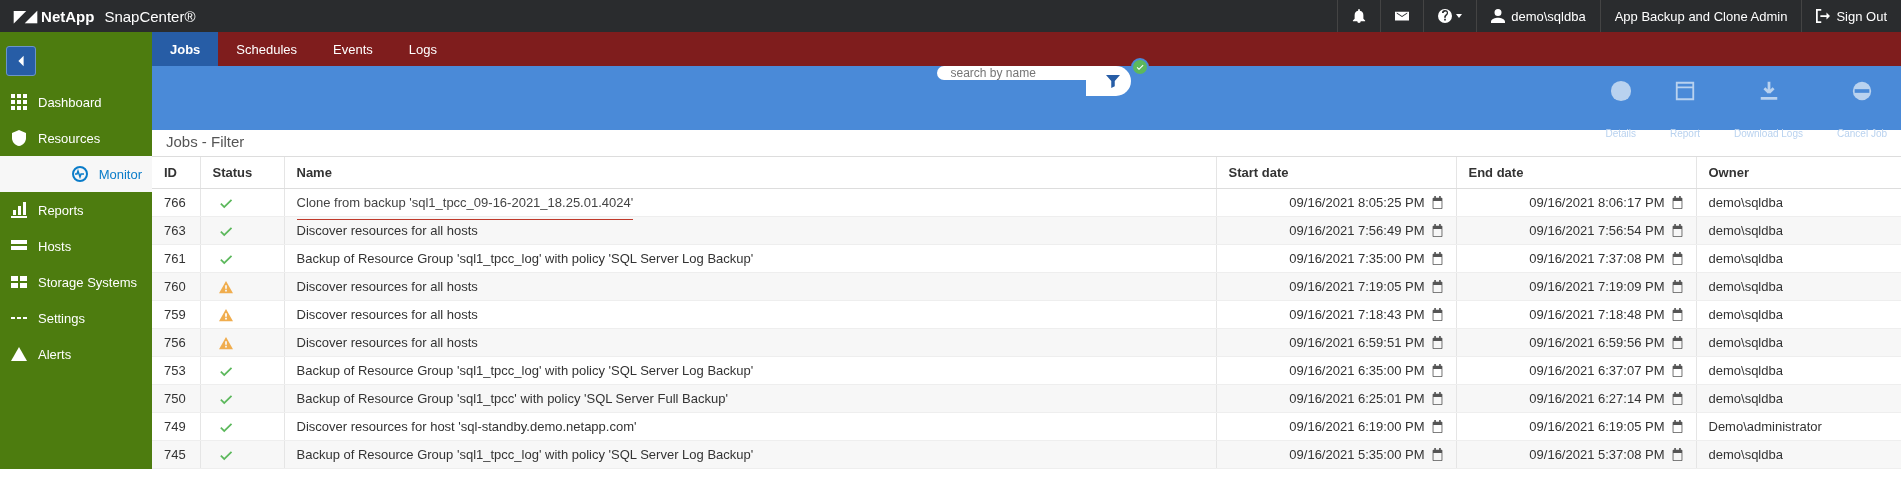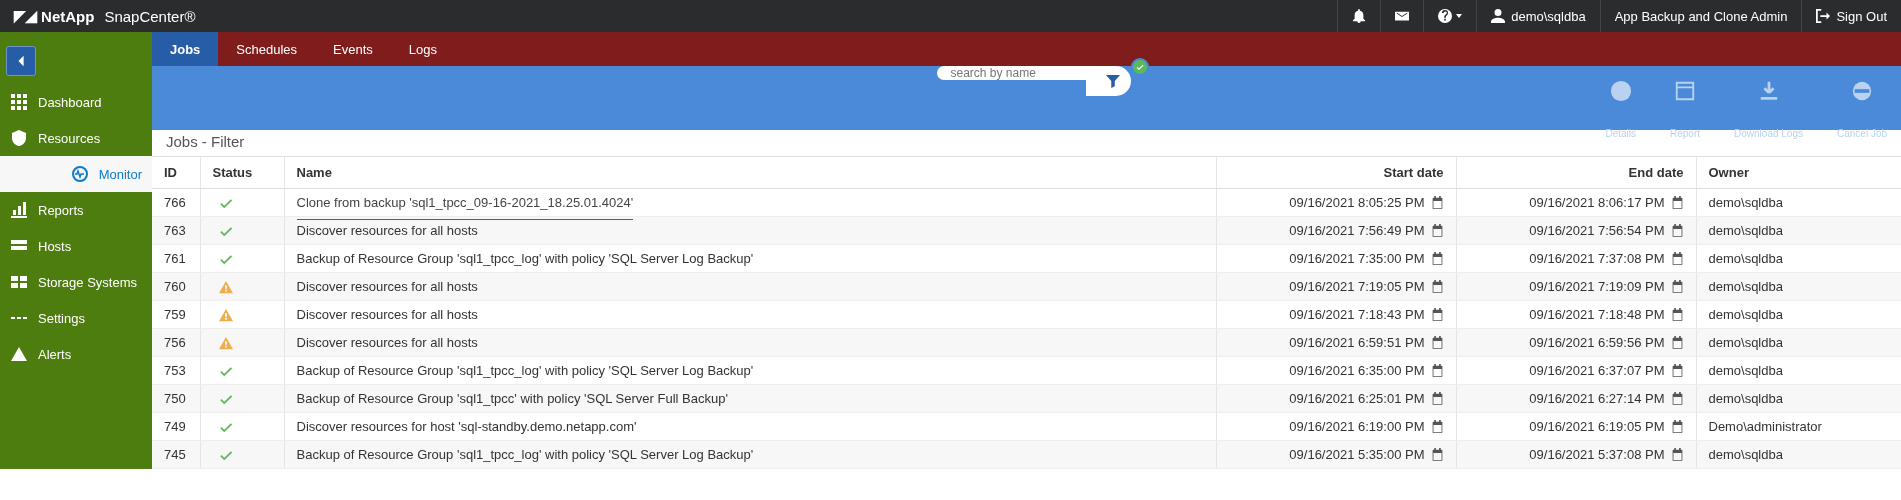--- a/index.html
+++ b/index.html
@@ -49,21 +49,21 @@
 .toolbar-actions { margin-left: auto; display: flex; gap: 34px; }
 .tb-action { display: flex; flex-direction: column; align-items: center; color: #b9d2ef; font-size: 10px; cursor: pointer; gap: 24px; }
 .tb-action svg { width: 22px; height: 22px; fill: #b9d2ef; margin-bottom: 2px; }
 
 
 .filter-label { padding: 3px 14px 6px; font-size: 15px; color: #555; }
 
 
 .table { width: 100%; border-collapse: collapse; }
 .table th { text-align: left; font-weight: 600; font-size: 13px; color: #333; padding: 8px 12px; border-top: 1px solid #ddd; border-bottom: 1px solid #ddd; background:#fff;}
-.table th.rt { text-align: right; }
+.table th.rt { }
 .table td { padding: 6px 12px; border-bottom: 1px solid #eee; font-size: 13px; color: #333; vertical-align: middle; }
 .table tr:nth-child(even) td { background: #f7f7f7; }
 .col-id { width: 48px; }
 .col-status { width: 84px; text-align: left; }
 .col-name { }
 .col-date { width: 240px; text-align: right; }
 .col-owner { width: 205px; }
 .status-cell { display:flex; justify-content:flex-start; padding-left:6px;}
 .status-ok { color: #5cb85c; }
 .status-warn { color: #f0ad4e; }

